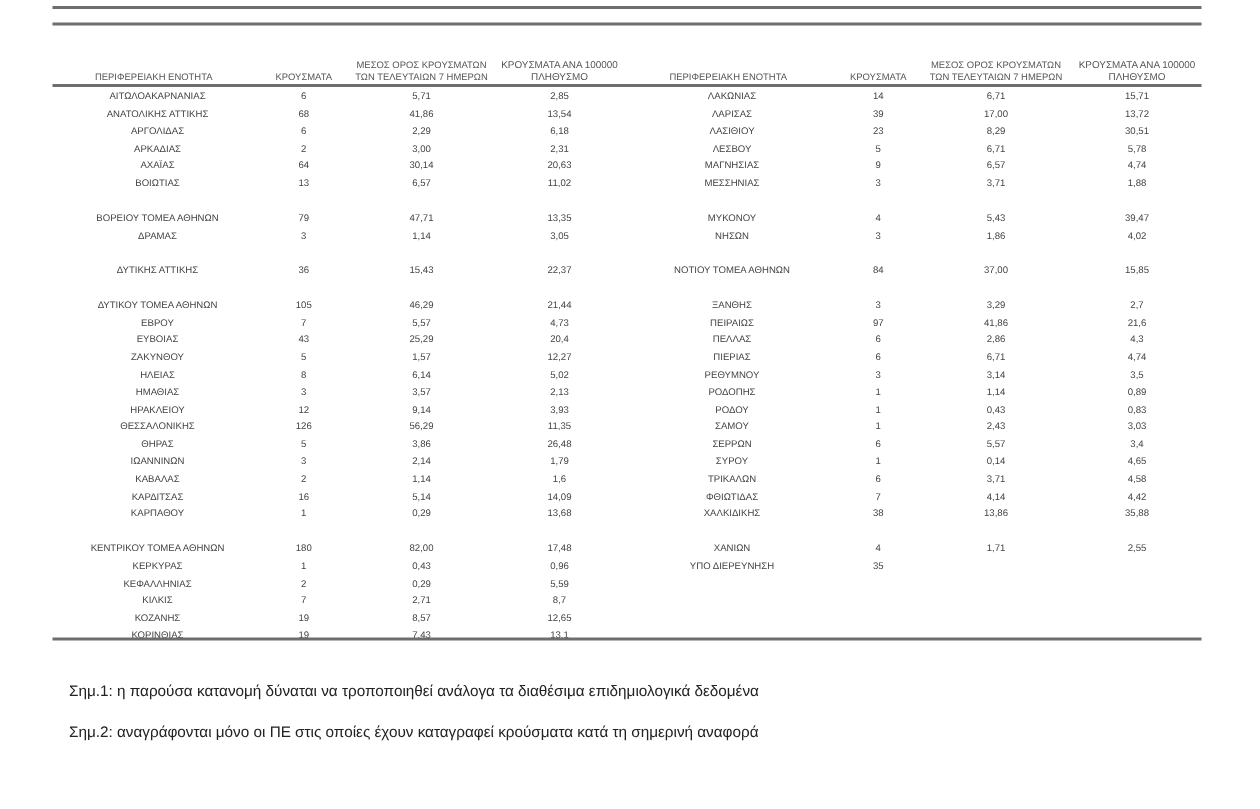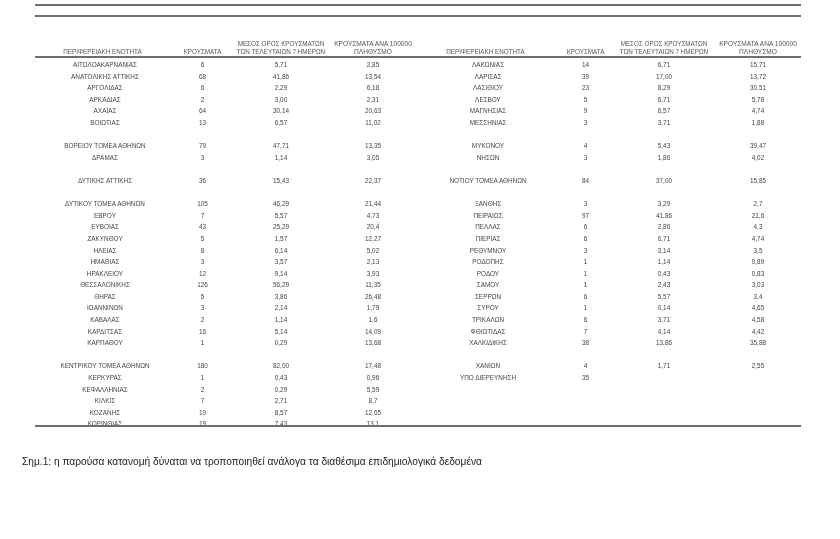--- a/index.html
+++ b/index.html
@@ -26,21 +26,21 @@
   .row.gap { height: 11.6px; }
   .row span { position: absolute; top: 0; text-align: center; white-space: nowrap; }
   .left .row .c1 { left: 0; width: 140px; }
   .left .row .c2 { left: 145px; width: 45px; }
   .left .row .c3 { left: 196px; width: 100px; }
   .left .row .c4 { left: 297px; width: 82px; }
   .right .row .c1 { left: 0; width: 140px; }
   .right .row .c2 { left: 145px; width: 45px; }
   .right .row .c3 { left: 196px; width: 100px; }
   .right .row .c4 { left: 297px; width: 86px; }
-  .notes { position: absolute; left: 22px; top: 455px; font-size: 10.2px; color: #222; }
+  .notes { position: absolute; left: 46px; top: 455px; font-size: 10.2px; color: #222; }
   .notes div { height: 27px; line-height: 14px; }
 </style>
 </head>
 <body>
 
 <div class="rule top1"></div>
 <div class="rule top2"></div>
 
 <div class="table left">
   <div class="hdr">
@@ -381,13 +381,14 @@
         <span class="c3"></span>
         <span class="c4"></span>
       </div>
     </div>
 </div>
 
 <div class="rule bottom"></div>
 
 <div class="notes">
   <div>Σημ.1: η παρούσα κατανομή δύναται να τροποποιηθεί ανάλογα τα διαθέσιμα επιδημιολογικά δεδομένα</div>
+  <div>Σημ.2: αναγράφονται μόνο οι ΠΕ στις οποίες έχουν καταγραφεί κρούσματα κατά τη σημερινή αναφορά</div>
 </div>
 
 </body></html>

